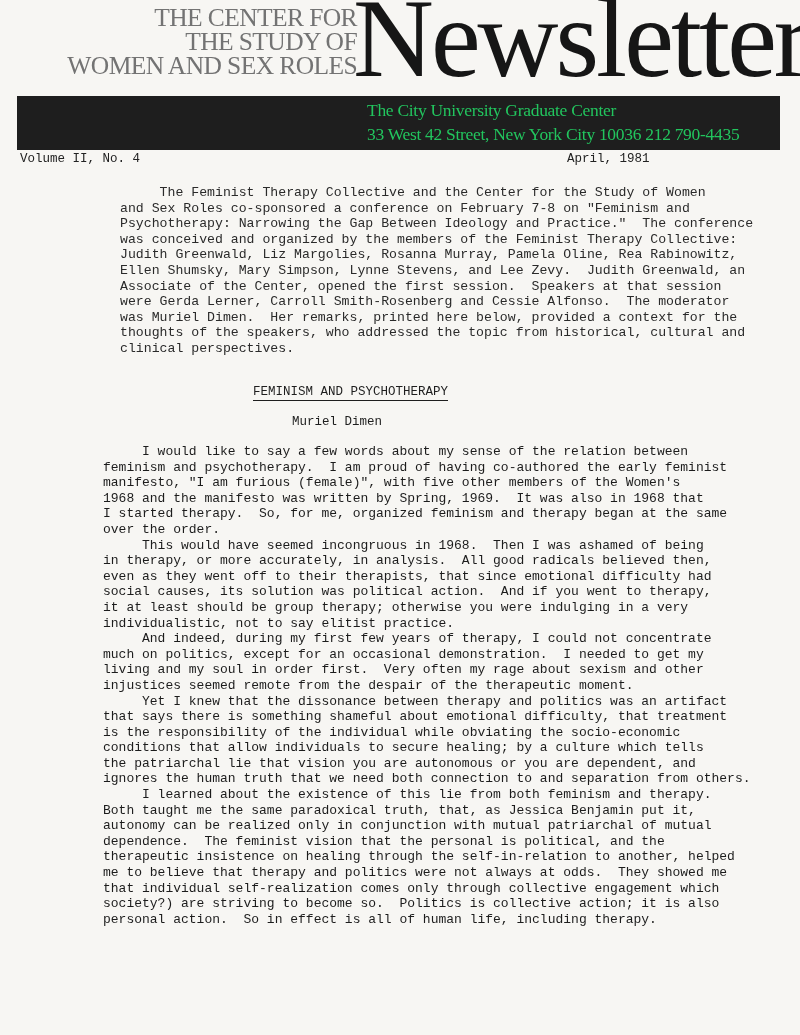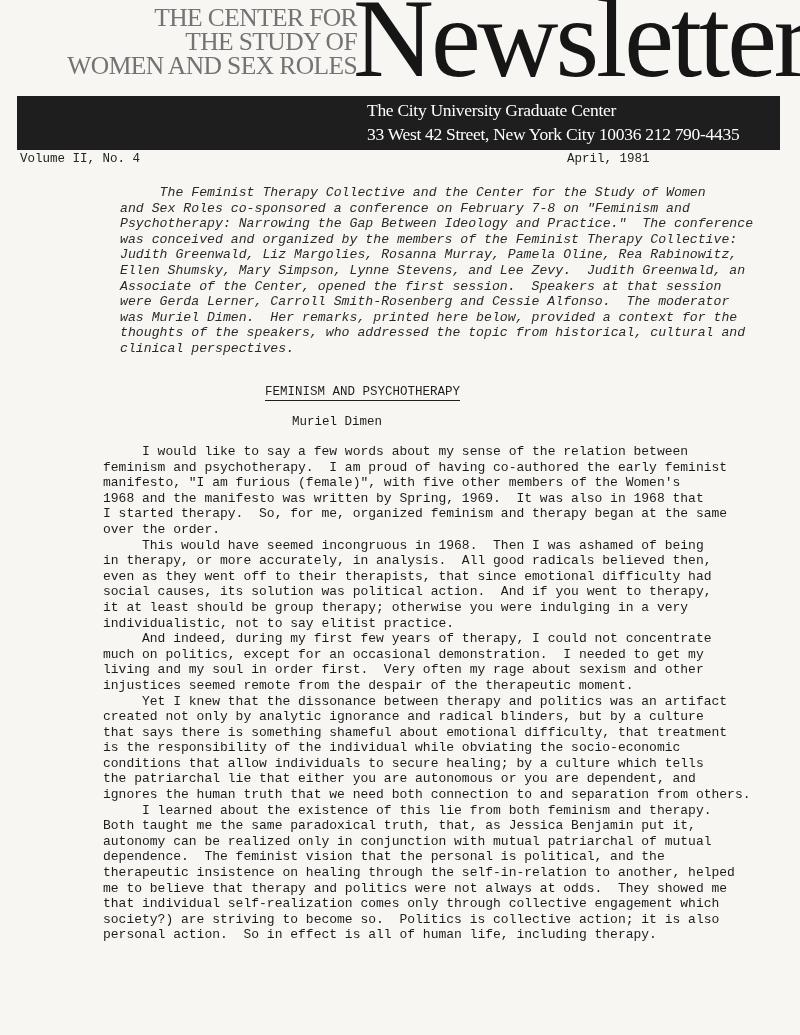--- a/index.html
+++ b/index.html
@@ -20,42 +20,42 @@
     position: absolute; left: 353px; top: -22px;
     font-family: "Liberation Serif", "DejaVu Serif", serif;
     font-size: 112px; line-height: 120px; letter-spacing: -3px;
     color: #161616; white-space: nowrap;
   }
   .bar {
     position: absolute; left: 17px; top: 96px; width: 763px; height: 54px;
     background: #1e1e1e;
   }
   .bar-line1, .bar-line2 {
-    position: absolute; left: 350px; color: #ffffff;
+    position: absolute; left: 350px; color: #22c55e;
     font-family: "Liberation Serif", "DejaVu Serif", serif;
     font-size: 17.5px; white-space: nowrap; letter-spacing: -0.3px;
   }
   .bar-line1 { top: 4px; }
   .bar-line2 { top: 28px; }
   .meta {
     position: absolute; top: 152px; font-size: 12.5px; color: #222;
     white-space: nowrap;
   }
   .meta.volume { left: 20px; }
   .meta.date { left: 567px; }
   .intro {
     position: absolute; left: 120px; top: 185px; width: 640px;
     font-family: "Liberation Mono", "DejaVu Sans Mono", monospace;
-    font-style: italic; font-size: 13.2px; line-height: 15.6px; color: #2a2a2a;
+    font-size: 13.2px; line-height: 15.6px; color: #2a2a2a;
     white-space: pre;
   }
   .heading {
     position: absolute; left: 253px; top: 385px;
     font-size: 12.5px; color: #1e1e1e; white-space: nowrap;
-    border-bottom: 1.5px solid #1e1e1e; padding-bottom: 1px; margin-left: 12px;
+    border-bottom: 1.5px solid #1e1e1e; padding-bottom: 1px;
   }
   .byline {
     position: absolute; left: 292px; top: 415px;
     font-size: 12.5px; color: #1e1e1e; white-space: nowrap;
   }
   .body-text {
     position: absolute; left: 103px; top: 444px; width: 690px;
     font-family: "Liberation Mono", "DejaVu Sans Mono", monospace;
     font-size: 13px; line-height: 15.6px; color: #1c1c1c;
   }
@@ -95,25 +95,24 @@
     <span class="line">in therapy, or more accurately, in analysis.  All good radicals believed then,</span>
     <span class="line">even as they went off to their therapists, that since emotional difficulty had</span>
     <span class="line">social causes, its solution was political action.  And if you went to therapy,</span>
     <span class="line">it at least should be group therapy; otherwise you were indulging in a very</span>
     <span class="line">individualistic, not to say elitist practice.</span>
     <span class="line">     And indeed, during my first few years of therapy, I could not concentrate</span>
     <span class="line">much on politics, except for an occasional demonstration.  I needed to get my</span>
     <span class="line">living and my soul in order first.  Very often my rage about sexism and other</span>
     <span class="line">injustices seemed remote from the despair of the therapeutic moment.</span>
     <span class="line">     Yet I knew that the dissonance between therapy and politics was an artifact</span>
-    <span class="line">created not only by analytic ignorance and radical blinders, but by a culture</span>
     <span class="line">that says there is something shameful about emotional difficulty, that treatment</span>
     <span class="line">is the responsibility of the individual while obviating the socio-economic</span>
     <span class="line">conditions that allow individuals to secure healing; by a culture which tells</span>
-    <span class="line">the patriarchal lie that either you are autonomous or you are dependent, and</span>
+    <span class="line">the patriarchal lie that vision you are autonomous or you are dependent, and</span>
     <span class="line">ignores the human truth that we need both connection to and separation from others.</span>
     <span class="line">     I learned about the existence of this lie from both feminism and therapy.</span>
     <span class="line">Both taught me the same paradoxical truth, that, as Jessica Benjamin put it,</span>
     <span class="line">autonomy can be realized only in conjunction with mutual patriarchal of mutual</span>
     <span class="line">dependence.  The feminist vision that the personal is political, and the</span>
     <span class="line">therapeutic insistence on healing through the self-in-relation to another, helped</span>
     <span class="line">me to believe that therapy and politics were not always at odds.  They showed me</span>
     <span class="line">that individual self-realization comes only through collective engagement which</span>
     <span class="line">society?) are striving to become so.  Politics is collective action; it is also</span>
     <span class="line">personal action.  So in effect is all of human life, including therapy.</span>

